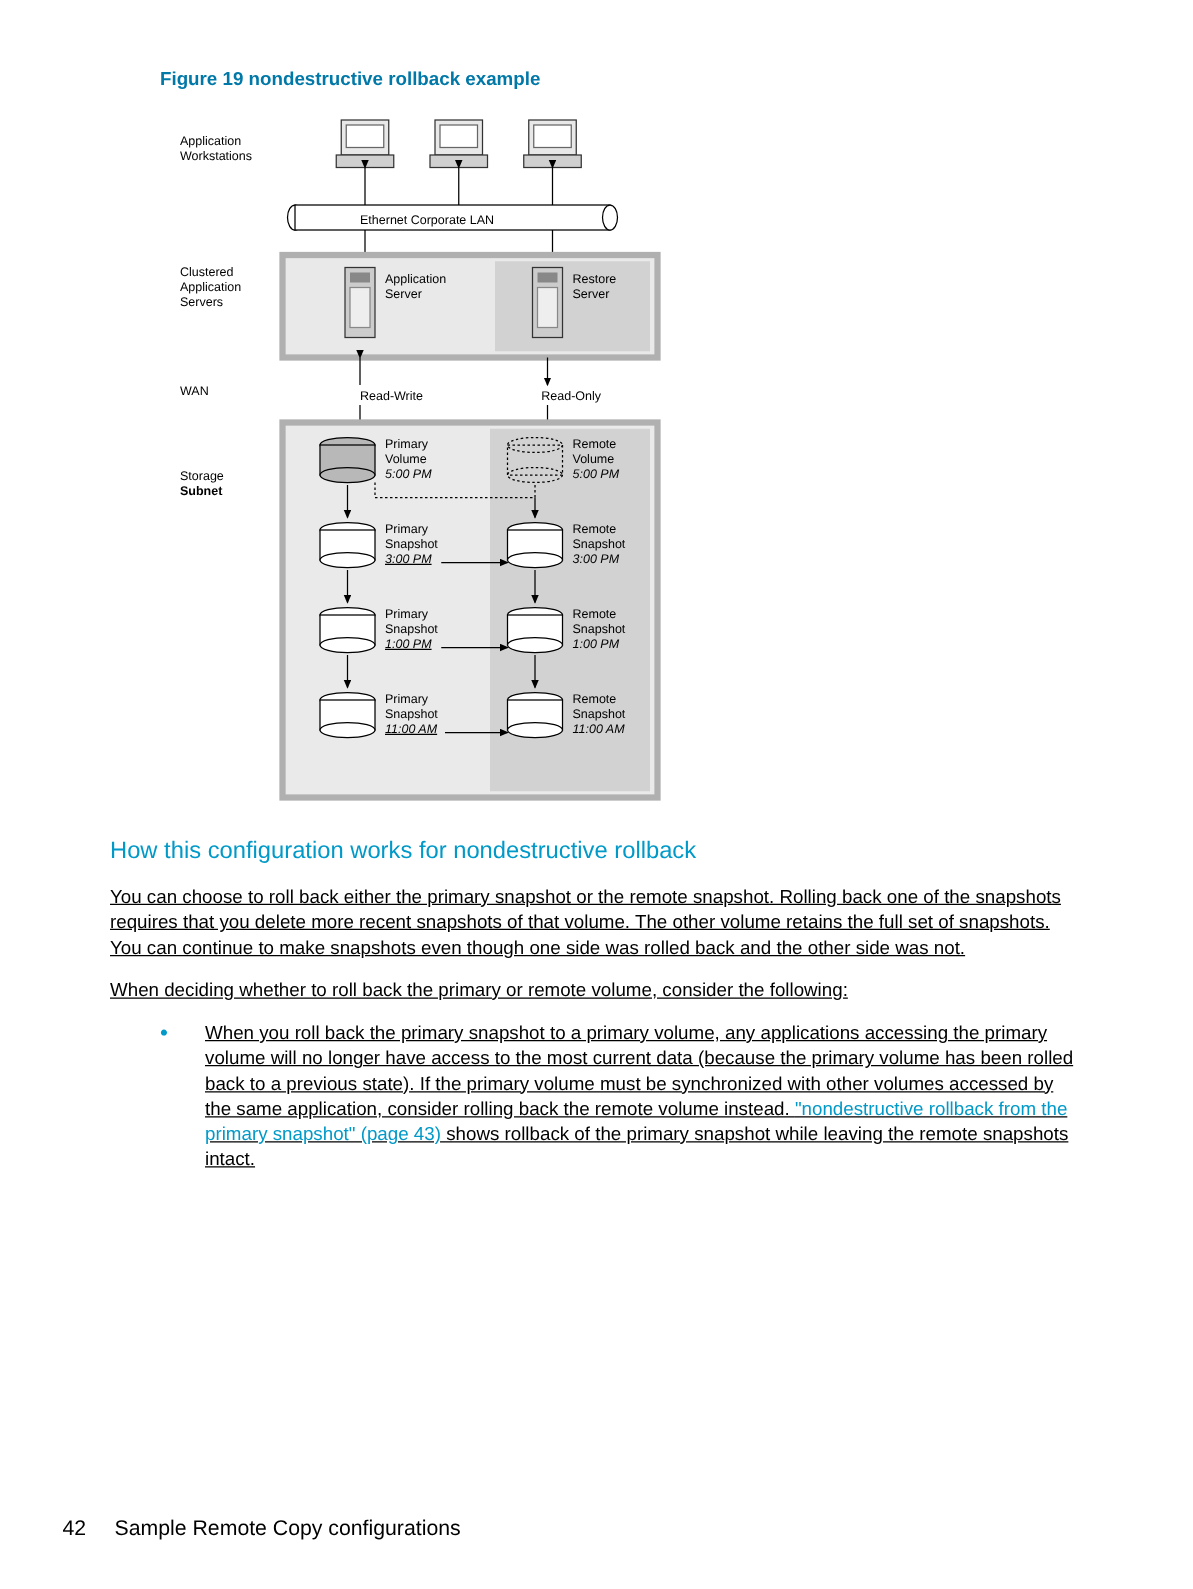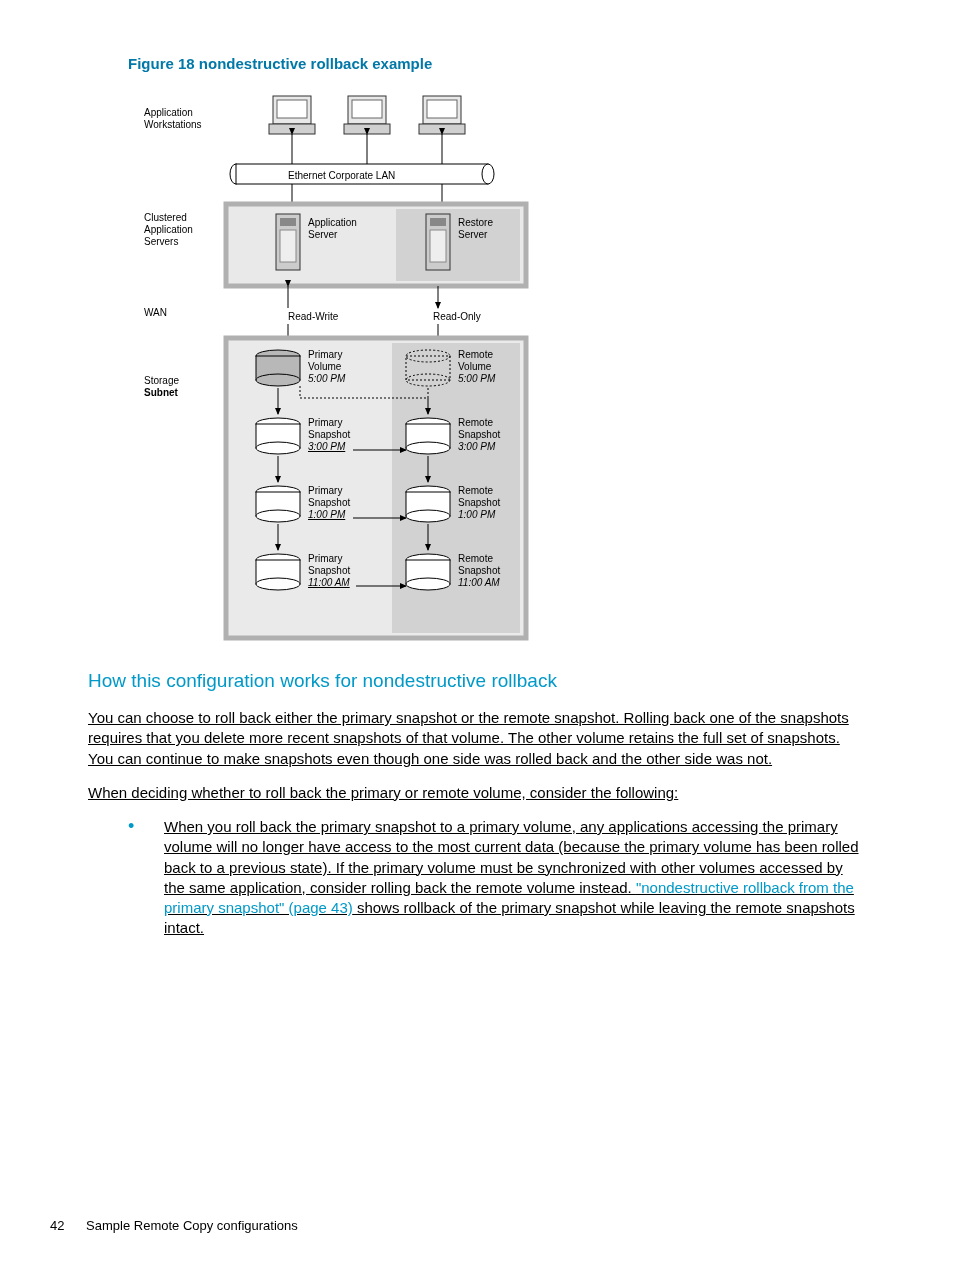--- a/index.html
+++ b/index.html
@@ -55,33 +55,33 @@
       top: 0;
       color: #0099c8;
       font-size: 18px;
       line-height: 1;
     }
     .inline-link { color: #0099c8; }
     .footer {
       position: absolute;
       bottom: 38px;
       left: 50px;
-      font-size: 13px;
+      font-size: 17px;
       text-align: right;
     }
     .footer .pn { margin-right: 18px; }
     
     .sv-label { font-family: Arial, sans-serif; font-size: 10px; fill: #000; }
     .sv-italic { font-style: italic; }
     .sv-bold { font-weight: bold; }
   </style>
 </head>
 <body>
 
-<div class="figure-caption">Figure 18 nondestructive rollback example</div>
+<div class="figure-caption">Figure 19 nondestructive rollback example</div>
 
 <div class="diagram-area">
   <svg width="420" height="560" viewBox="0 0 420 560">
 
     <defs>
       <marker id="ah" markerWidth="8" markerHeight="8" refX="6" refY="3" orient="auto">
         <path d="M0,0 L7,3 L0,6 Z" fill="#000"></path>
       </marker>
     </defs>
 

